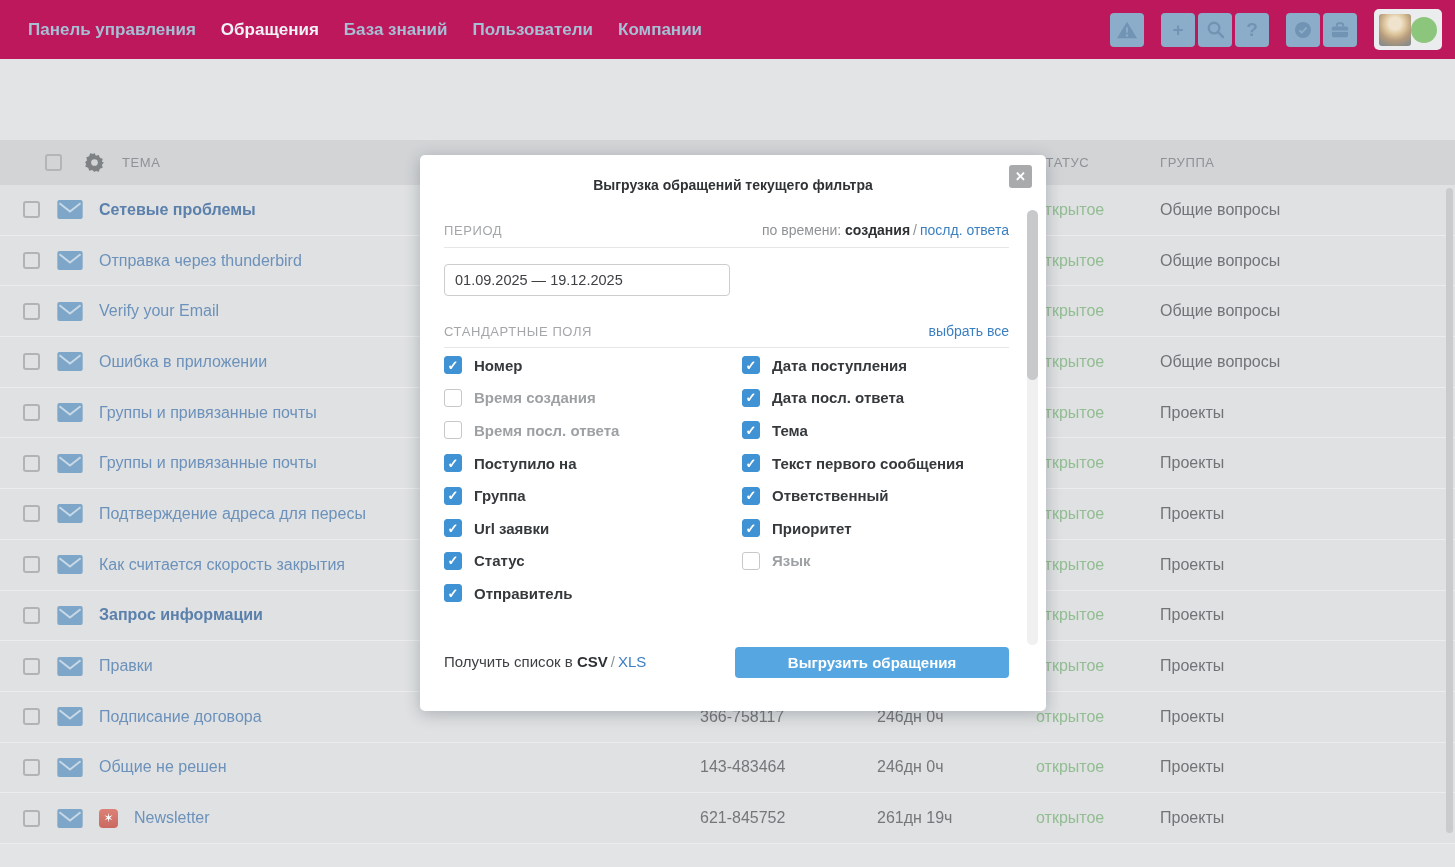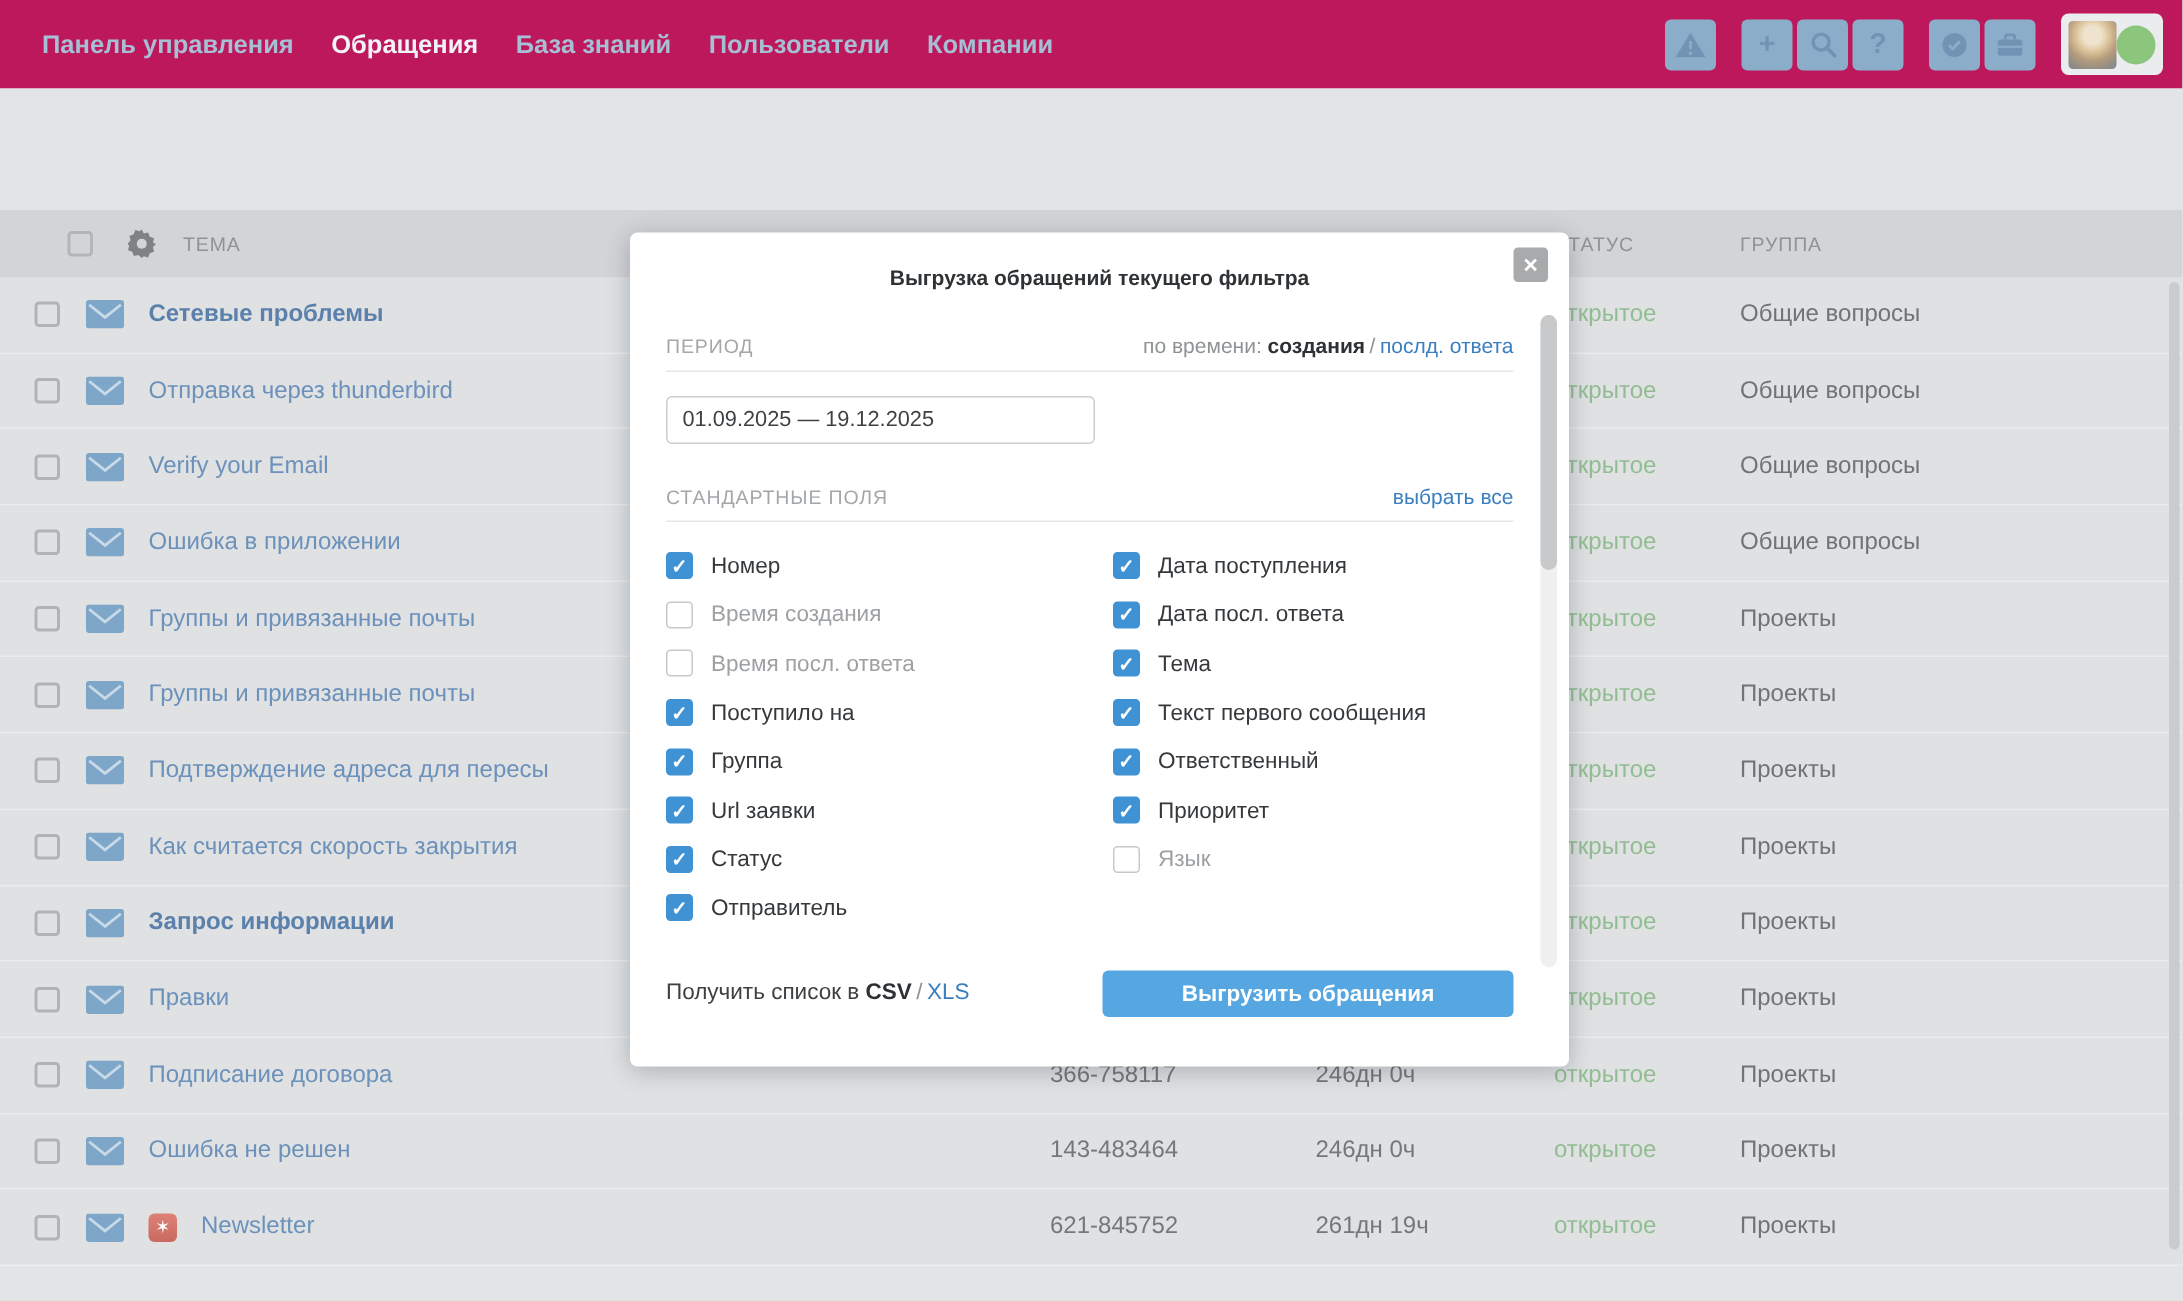--- a/index.html
+++ b/index.html
@@ -67,21 +67,21 @@
   .period-row { top:67px; border-bottom:1px solid #e4e6e8; padding-bottom:9px; }
   .m-label { font-size:13px; letter-spacing:.6px; color:#a4a7aa; }
   .bytime { margin-left:auto; font-size:14px; color:#8f9294; }
   .bytime b { color:#2e3134; font-size:14px; }
   .bytime .sep { color:#8f9294; padding:0 3px; }
   .bytime a { color:#3b7fc1; text-decoration:none; cursor:pointer; }
   .date-input { position:absolute; left:24px; top:109px; width:286px; height:32px; border:1px solid #cbcdcf; border-radius:4px;
                 font-family:"Liberation Sans",sans-serif; font-size:14.5px; color:#3e4144; padding:0 10px; background:#fff; }
   .fields-head { top:168px; border-bottom:1px solid #e4e6e8; padding-bottom:8px; }
   .select-all { margin-left:auto; font-size:14px; color:#3b7fc1; text-decoration:none; cursor:pointer; }
-  .fields-col { position:absolute; top:206px; width:290px; }
+  .fields-col { position:absolute; top:194px; width:290px;font-weight:bold; }
   .col-left { left:24px; } .col-right { left:322px; }
   .field { height:32.6px; display:flex; align-items:center; gap:12px; cursor:pointer; }
   .cbx { width:18px; height:18px; border:1px solid #c6c8ca; border-radius:3px; background:#fff; flex:0 0 auto;
          display:flex; align-items:center; justify-content:center; }
   .field.checked .cbx { background:#3f92d4; border-color:#3f92d4; }
   .field.checked .cbx::after { content:"✓"; color:#fff; font-size:13px; font-weight:700; }
   .flabel { font-size:15px; color:#9ea1a4; }
   .field.checked .flabel { color:#36393c; }
   .m-footer { position:absolute; left:24px; top:498px; font-size:15px; color:#3e4144; }
   .m-footer b { color:#2e3134; }
@@ -397,21 +397,21 @@
   </div>
 
   <div class="row">
     <span class="cb"></span>
     <span class="env">
         <svg width="26" height="19" viewBox="0 0 24 18">
           <rect width="24" height="18" rx="2" fill="#7ea6c8"></rect>
           <path d="M2 3 L12 11 L22 3" fill="none" stroke="#c8d9e8" stroke-width="1.8"></path>
         </svg>
       </span>
-    <span class="topic">Ошибка не решен</span>
+    <span class="topic">Общие не решен</span>
     <span class="cell id">143-483464</span>
     <span class="cell age">246дн 0ч</span>
     <span class="cell status">открытое</span>
     <span class="cell group">Проекты</span>
   </div>
 
   <div class="row">
     <span class="cb"></span>
     <span class="env">
         <svg width="26" height="19" viewBox="0 0 24 18">

